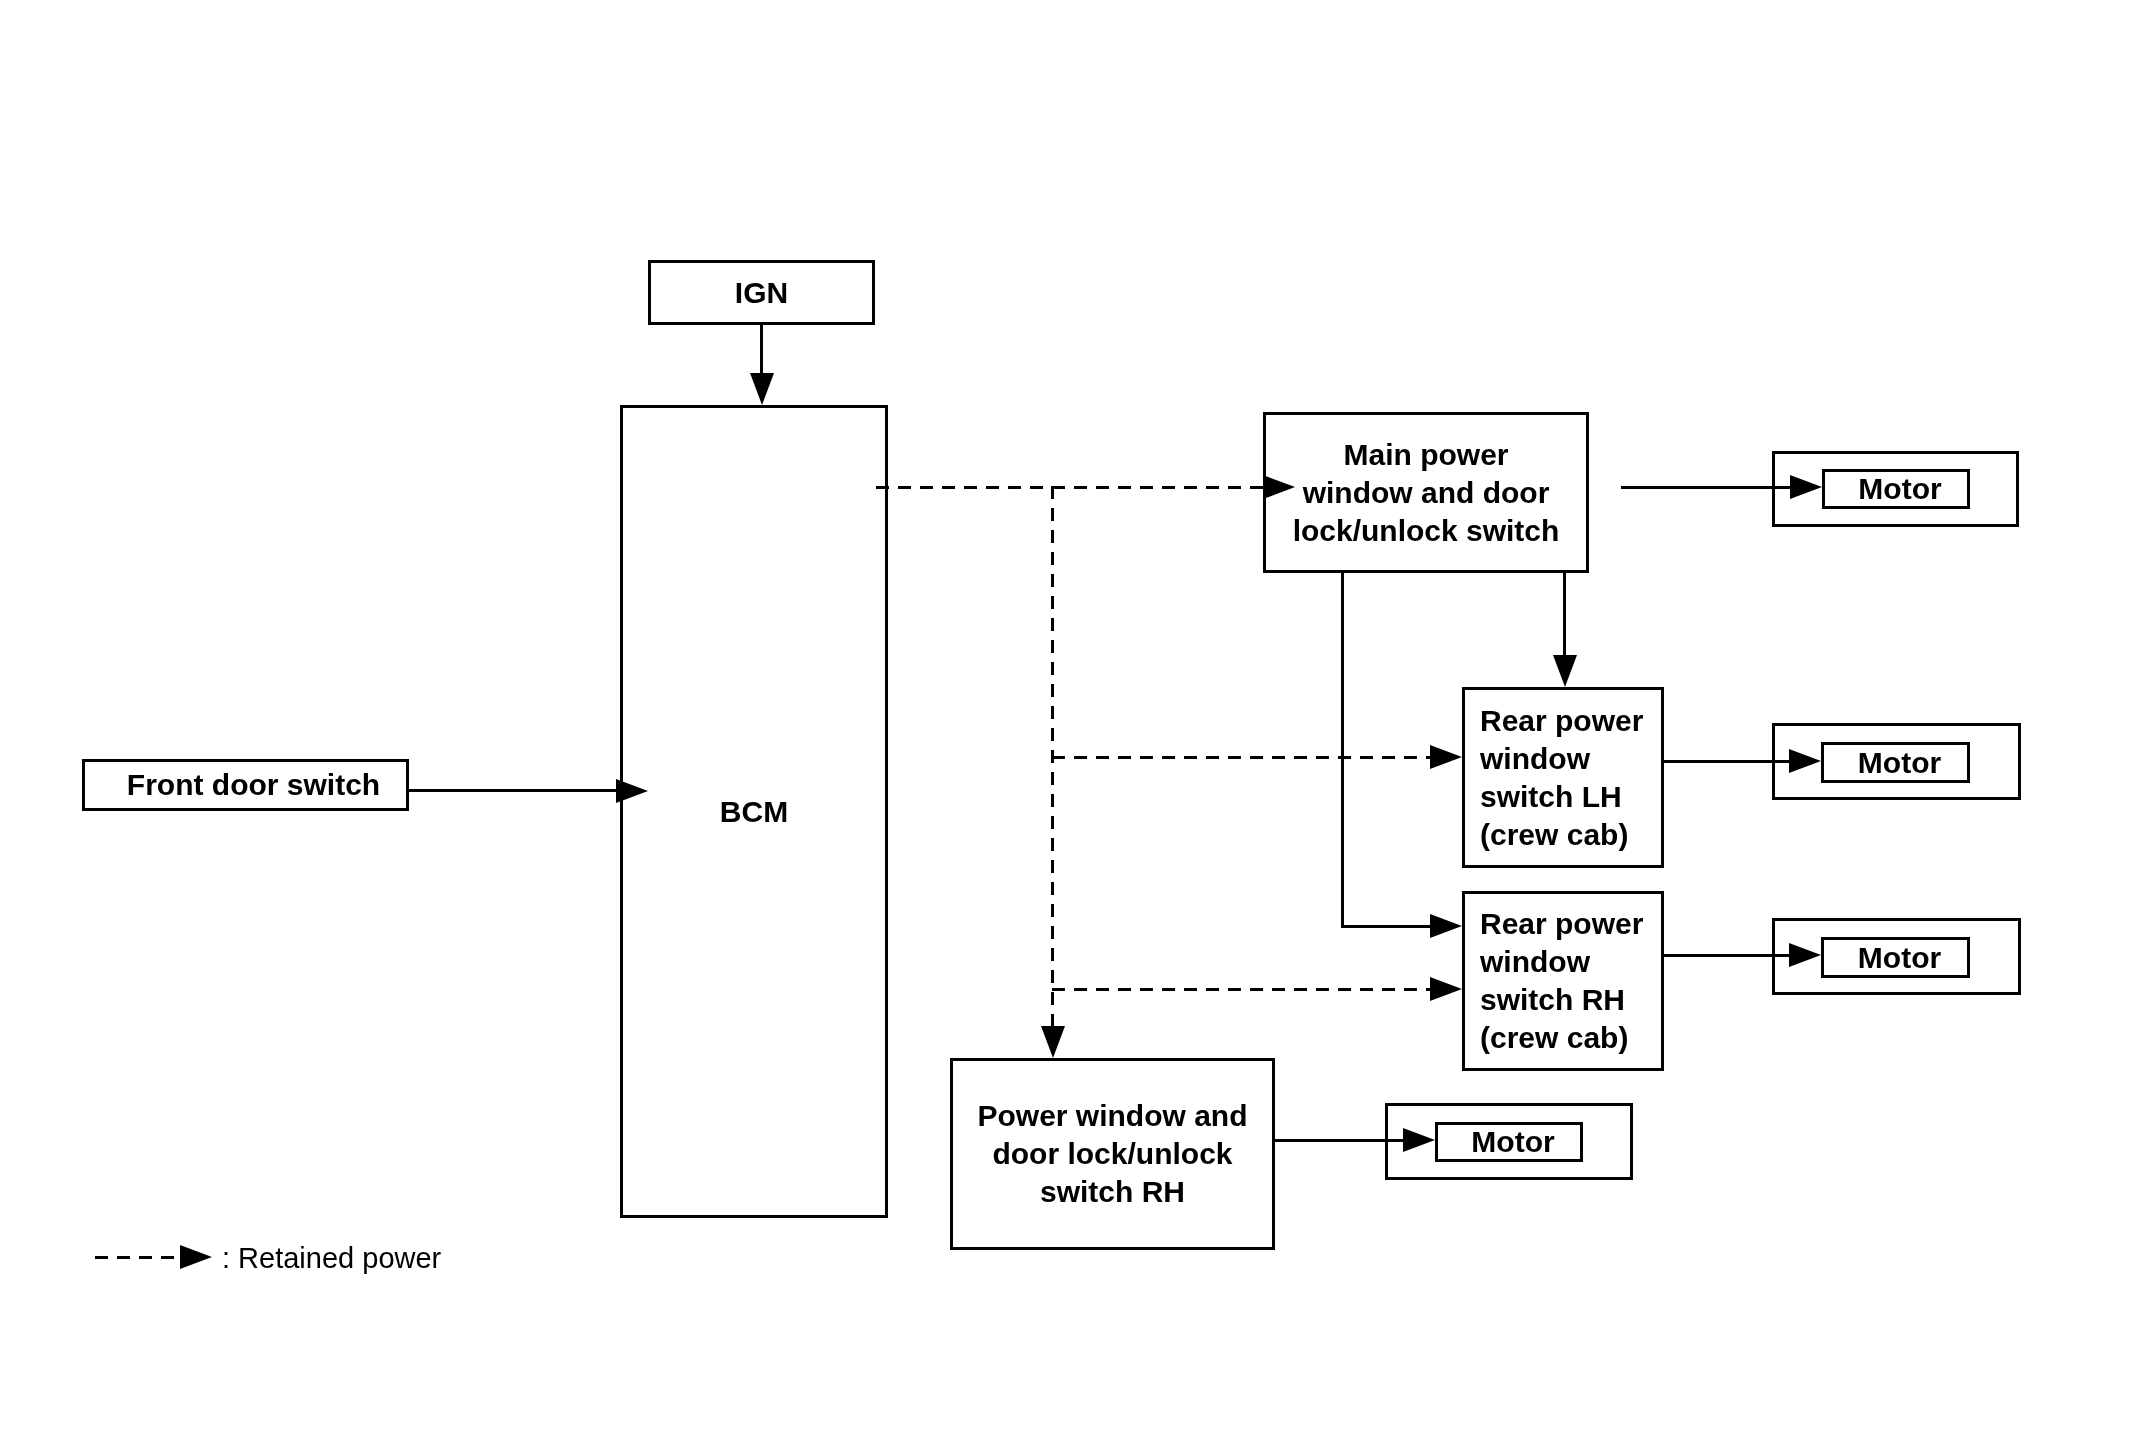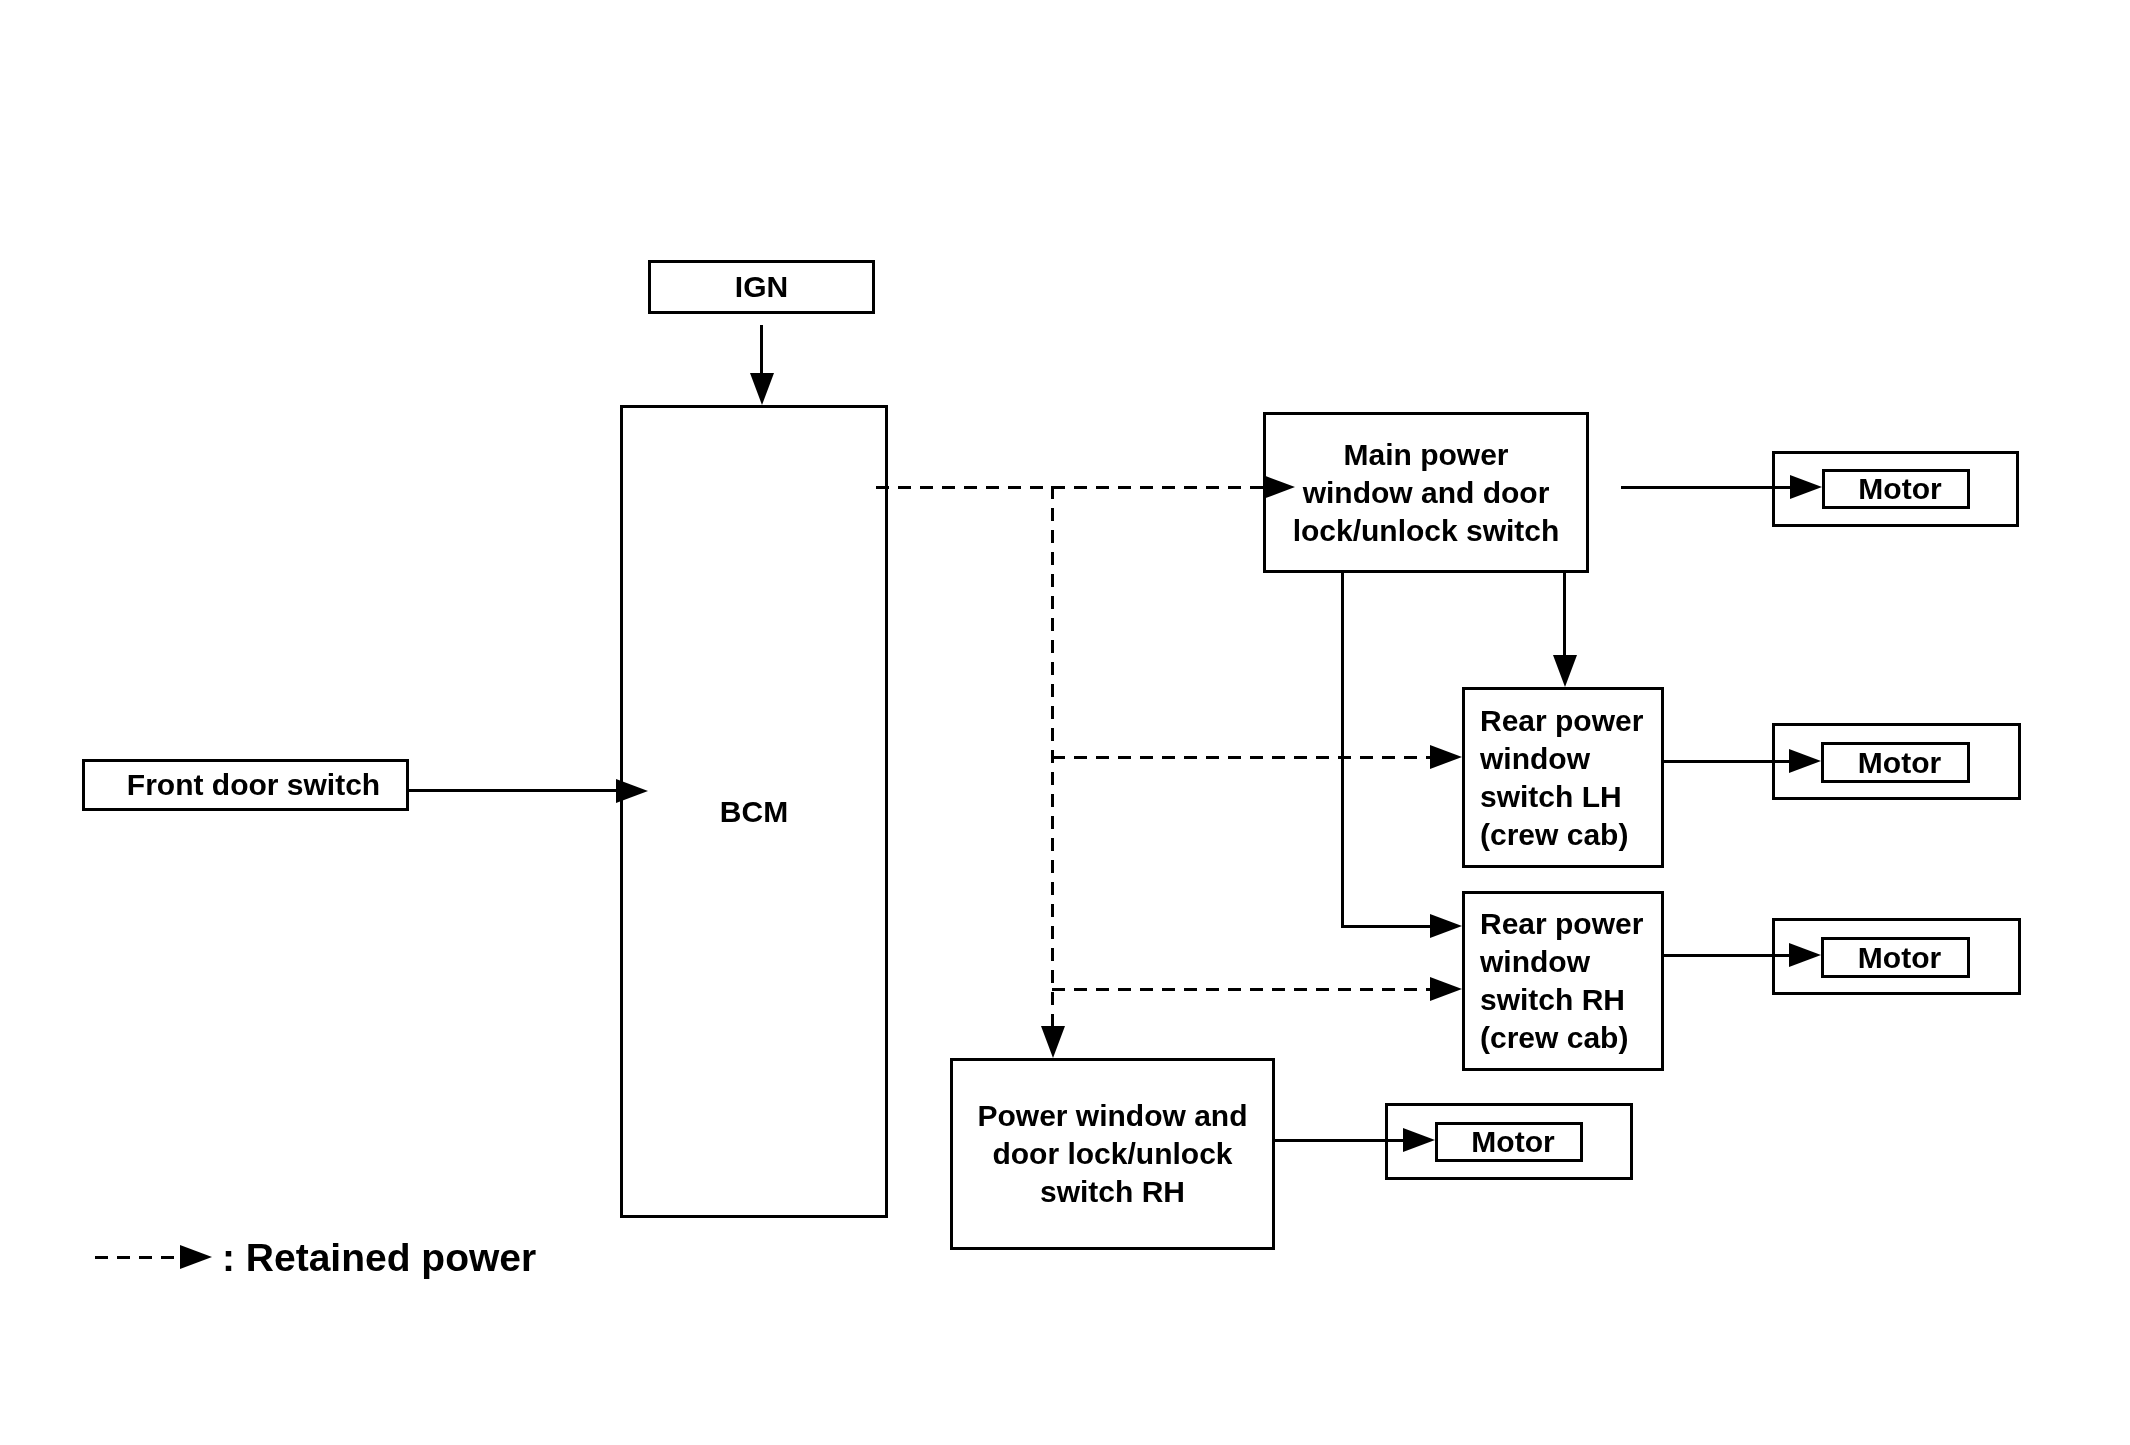--- a/index.html
+++ b/index.html
@@ -39,29 +39,29 @@
       border-left:12px solid transparent;border-right:12px solid transparent;
       border-top:32px solid #000;}
   .motor-inner{
     position:absolute;
     border:3px solid #000;
     box-sizing:border-box;
     display:flex;align-items:center;justify-content:center;padding-left:8px;
   }
   .legend{
     position:absolute;
-    font-size:39px;font-weight:bold;line-height:36px;
+    font-size:29px;font-weight:normal;line-height:36px;
   }
 </style>
 </head>
 <body>
 
 <div class="canvas">
 
-  <div class="box" style="left:648px;top:260px;width:227px;height:54px;">
+  <div class="box" style="left:648px;top:260px;width:227px;height:65px;">
     <span class="lbl">IGN</span>
   </div>
 
   <div class="box" style="left:620px;top:405px;width:268px;height:813px;">
     <span class="lbl">BCM</span>
   </div>
 
   <div class="box" style="left:82px;top:759px;width:327px;height:52px;padding-left:16px;">
     <span class="lbl">Front door switch</span>
   </div>

